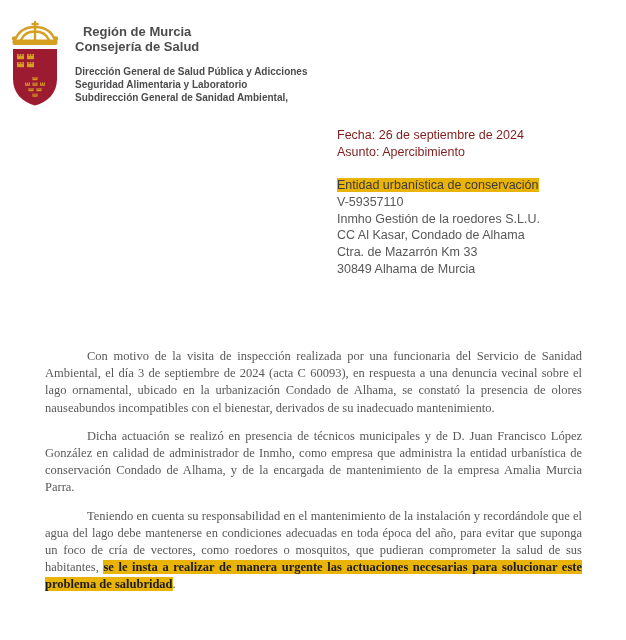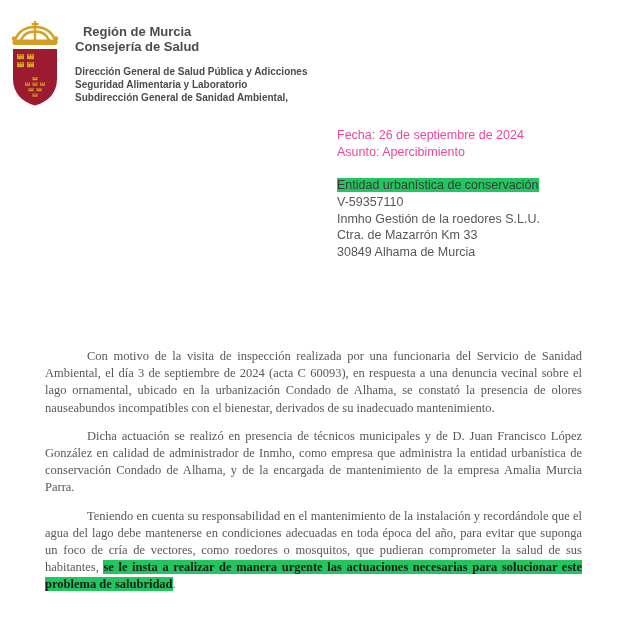--- a/index.html
+++ b/index.html
@@ -22,39 +22,39 @@
   .dept-block {
     left: 75px; top: 65px;
     font-size: 10px; line-height: 13px;
     font-weight: bold; color: #4c4c4e;
   }
 
   
   .meta-block {
     left: 337px; top: 127px;
     font-size: 12.5px; line-height: 17px;
-    color: #ec4899;
+    color: #7f1d1d;
   }
   .recipient-block {
     left: 337px; top: 177px;
     font-size: 12.5px; line-height: 16.8px;
     color: #58585a;
   }
 
   
   .body-block {
     left: 45px; top: 348px; width: 537px;
     font-size: 12.5px; line-height: 17.2px;
     color: #58585a;
     text-align: justify;
     font-family: Liberation Serif, serif;
   }
   .body-block p { margin: 0 0 11px 0; text-indent: 42px; }
 
-  .hl { background: #22c55e; color: #3a3a3c; }
+  .hl { background: #eab308; color: #3a3a3c; }
   .b  { font-weight: bold; color: #1c1c1c; }
 </style>
 </head>
 <body>
 
 <svg class="abs logo" viewBox="0 0 54 86" aria-hidden="true">
 
   <g>
     <g fill="#d5a021">
       <rect x="26" y="0" width="2.2" height="6.5"></rect>
@@ -151,20 +151,21 @@
 
 <div class="abs meta-block">
   <div>Fecha: 26 de septiembre de 2024</div>
   <div>Asunto: Apercibimiento</div>
 </div>
 
 <div class="abs recipient-block">
     <div><span class="hl">Entidad urbanística de conservación</span></div>
     <div>V-59357110</div>
     <div>Inmho Gestión de la roedores S.L.U.</div>
+    <div>CC Al Kasar, Condado de Alhama</div>
     <div>Ctra. de Mazarrón Km 33</div>
     <div>30849 Alhama de Murcia</div>
   </div>
 
 <div class="abs body-block">
     <p><span>Con motivo de la visita de inspección realizada por una funcionaria del Servicio de Sanidad Ambiental, el día 3 de septiembre de 2024 (acta C 60093), en respuesta a una denuncia vecinal sobre el lago ornamental, ubicado en la urbanización Condado de Alhama, se constató la presencia de olores nauseabundos incompatibles con el bienestar, derivados de su inadecuado mantenimiento.</span></p>
     <p><span>Dicha actuación se realizó en presencia de técnicos municipales y de D. Juan Francisco López González en calidad de administrador de Inmho, como empresa que administra la entidad urbanística de conservación Condado de Alhama, y de la encargada de mantenimiento de la empresa Amalia Murcia Parra.</span></p>
     <p><span>Teniendo en cuenta su responsabilidad en el mantenimiento de la instalación y recordándole que el agua del lago debe mantenerse en condiciones adecuadas en toda época del año, para evitar que suponga un foco de cría de vectores, como roedores o mosquitos, que pudieran comprometer la salud de sus habitantes, </span><span class="hl b">se le insta a realizar de manera urgente las actuaciones necesarias para solucionar este problema de salubridad</span><span>.</span></p>
   </div>
 

